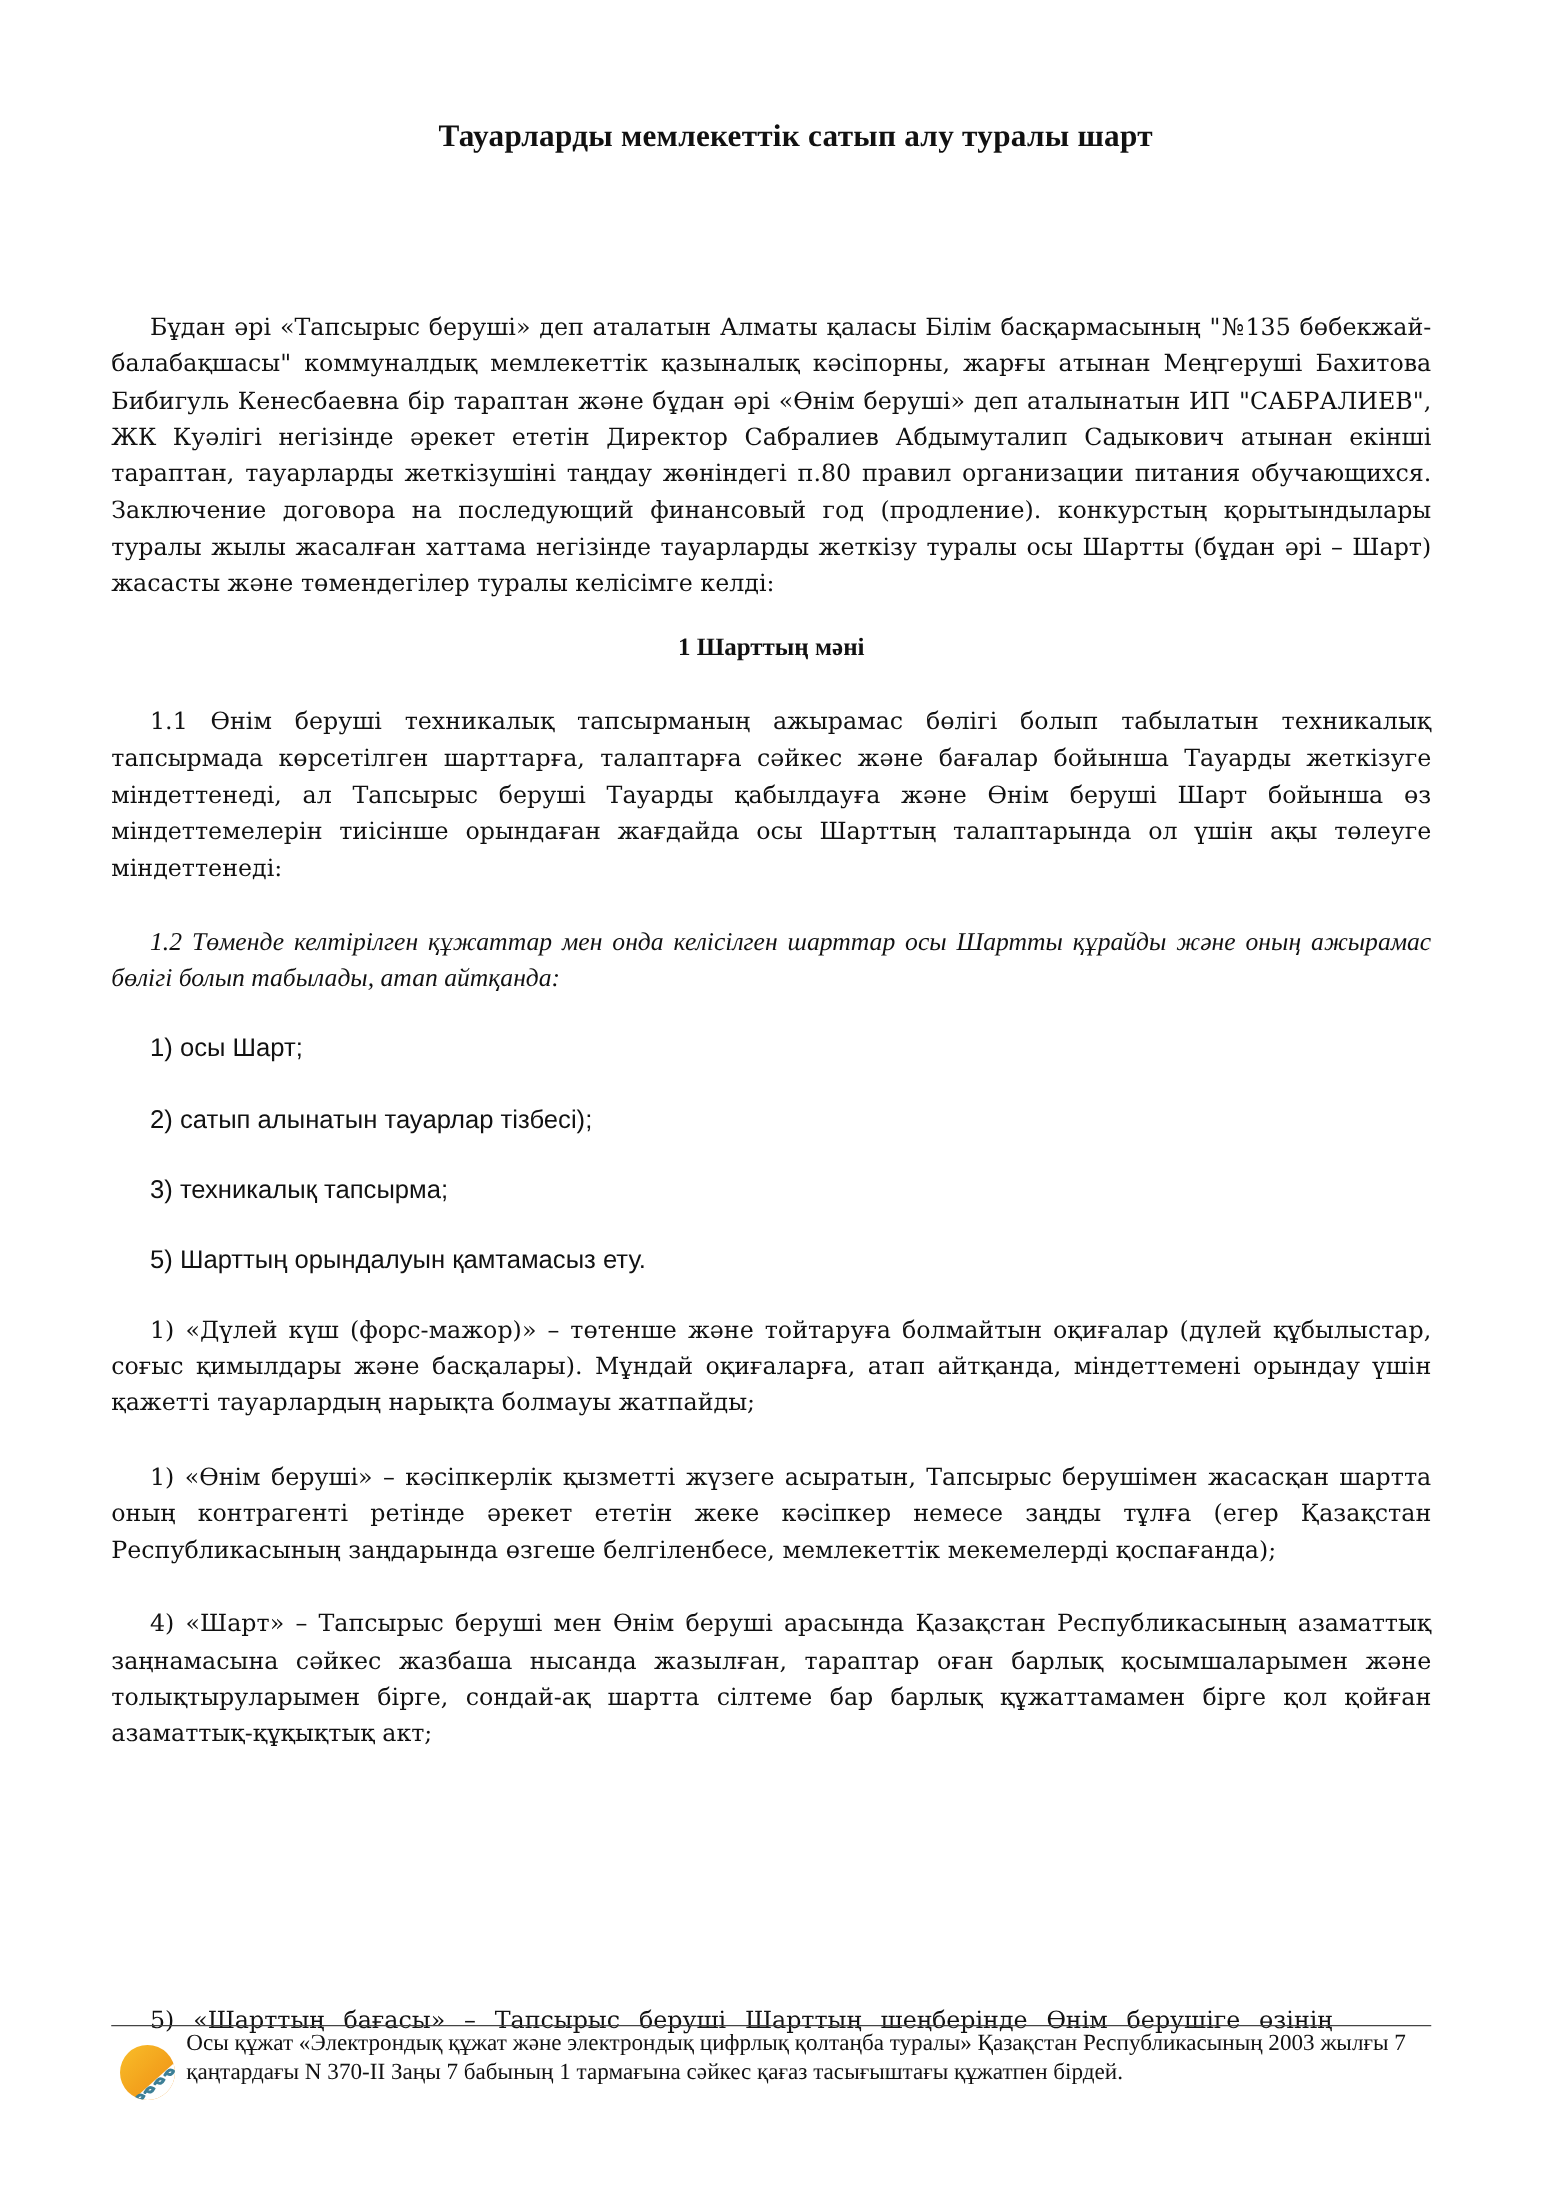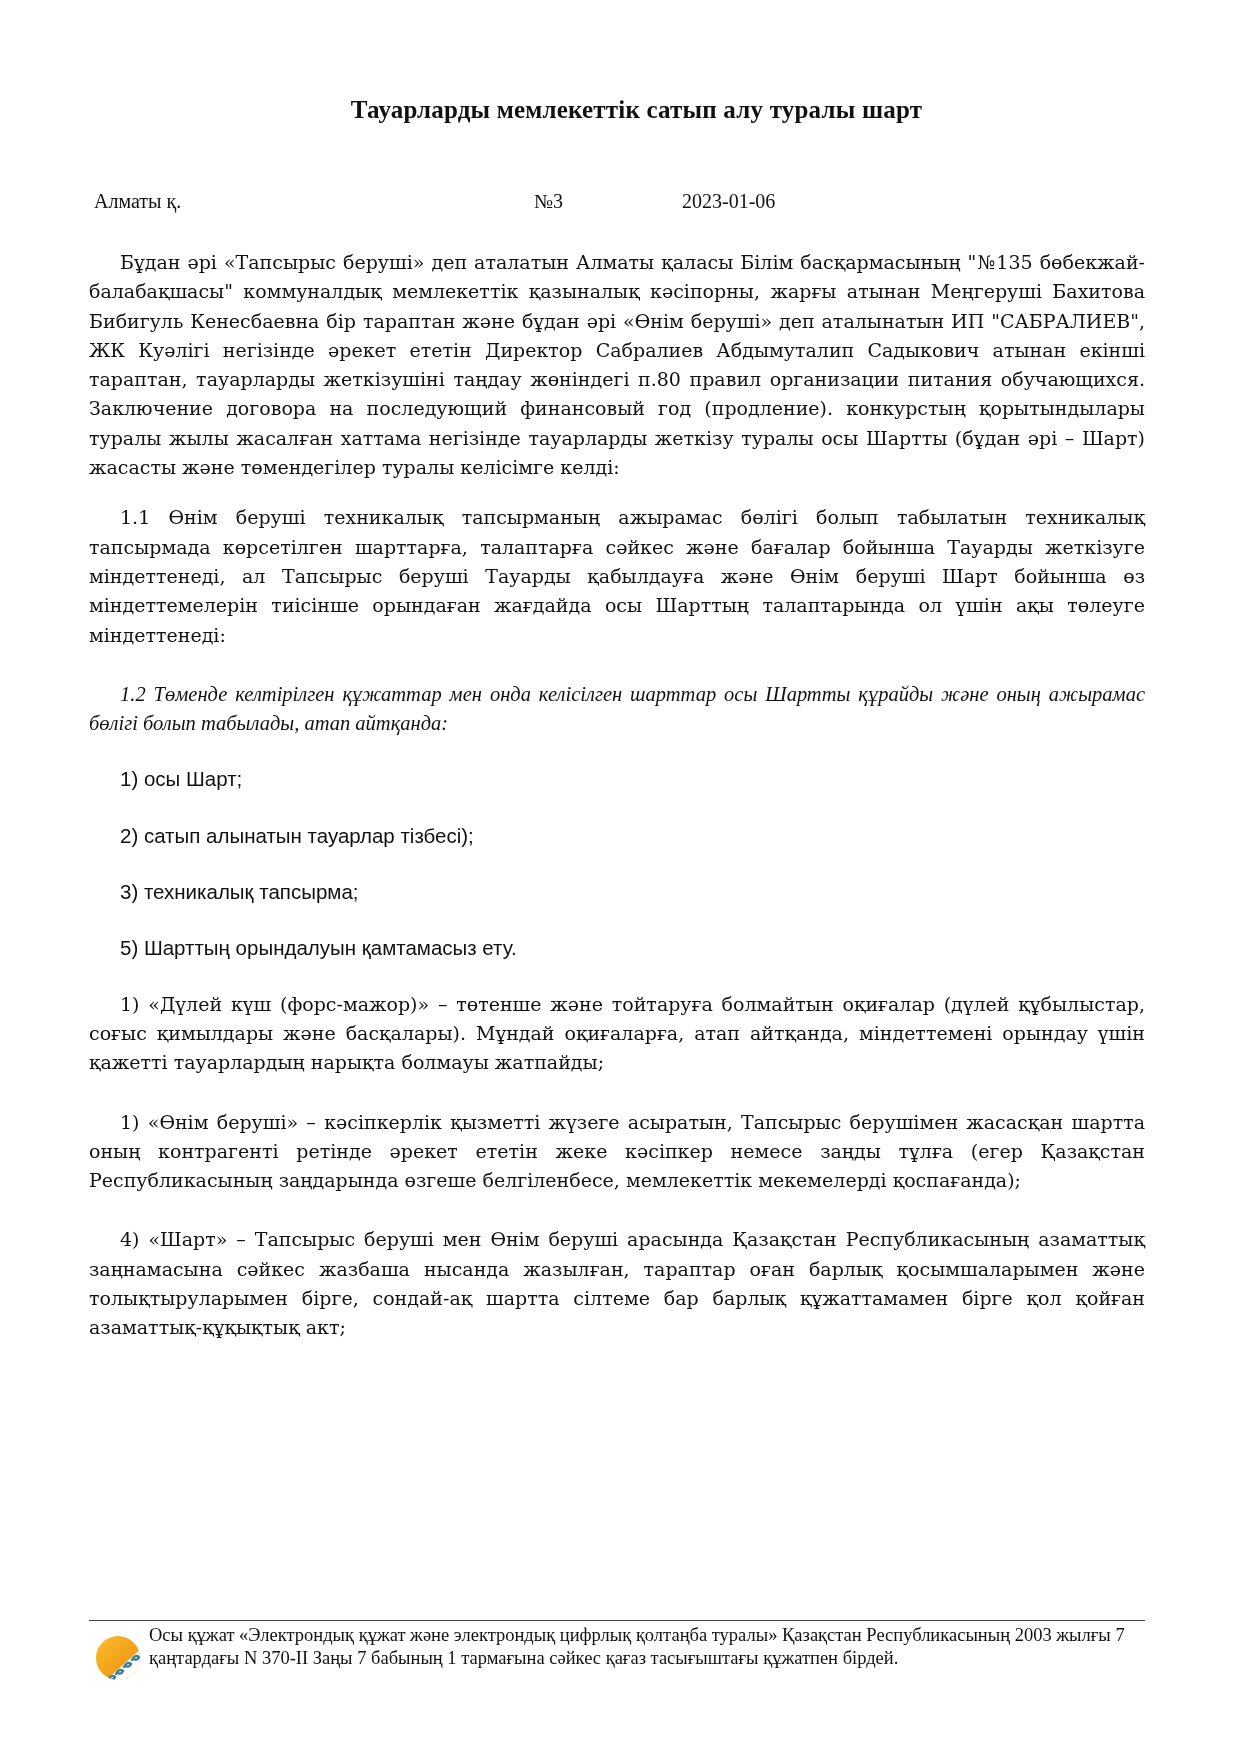--- a/index.html
+++ b/index.html
@@ -128,45 +128,42 @@
       line-height: 23px;
     }
   </style>
 </head>
 <body>
 
 <div class="page">
 
   <div class="title">Тауарларды мемлекеттік сатып алу туралы шарт</div>
 
-  <div class="meta-row">
-    <span class="meta-city">Алматы қ.</span>
-    <span class="meta-number">№3</span>
-    <span class="meta-date">2023-01-06</span>
-  </div>
 
   <div class="body">
     <p class="p intro">Бұдан әрі «Тапсырыс беруші» деп аталатын Алматы қаласы Білім басқармасының "№135 бөбекжай-балабақшасы" коммуналдық мемлекеттік қазыналық кәсіпорны, жарғы атынан Меңгеруші Бахитова Бибигуль Кенесбаевна бір тараптан және бұдан әрі «Өнім беруші» деп аталынатын ИП "САБРАЛИЕВ", ЖК Куәлігі негізінде әрекет ететін Директор Сабралиев Абдымуталип Садыкович атынан екінші тараптан, тауарларды жеткізушіні таңдау жөніндегі п.80 правил организации питания обучающихся. Заключение договора на последующий финансовый год (продление). конкурстың қорытындылары туралы жылы жасалған хаттама негізінде тауарларды жеткізу туралы осы Шартты (бұдан әрі – Шарт) жасасты және төмендегілер туралы келісімге келді:</p>
 
+    <div class="section-heading">1 Шарттың мәні</div>
 
     <p class="p">1.1 Өнім беруші техникалық тапсырманың ажырамас бөлігі болып табылатын техникалық тапсырмада көрсетілген шарттарға, талаптарға сәйкес және бағалар бойынша Тауарды жеткізуге міндеттенеді, ал Тапсырыс беруші Тауарды қабылдауға және Өнім беруші Шарт бойынша өз міндеттемелерін тиісінше орындаған жағдайда осы Шарттың талаптарында ол үшін ақы төлеуге міндеттенеді:</p>
 
     <p class="p cond tight">1.2 Төменде келтірілген құжаттар мен онда келісілген шарттар осы Шартты құрайды және оның ажырамас бөлігі болып табылады, атап айтқанда:</p>
 
     <p class="item">1) осы Шарт;</p>
     <p class="item">2) сатып алынатын тауарлар тізбесі);</p>
     <p class="item">3) техникалық тапсырма;</p>
     <p class="item">5) Шарттың орындалуын қамтамасыз ету.</p>
 
 
     <p class="p">1) «Дүлей күш (форс-мажор)» – төтенше және тойтаруға болмайтын оқиғалар (дүлей құбылыстар, соғыс қимылдары және басқалары). Мұндай оқиғаларға, атап айтқанда, міндеттемені орындау үшін қажетті тауарлардың нарықта болмауы жатпайды;</p>
     <p class="p">1) «Өнім беруші» – кәсіпкерлік қызметті жүзеге асыратын, Тапсырыс берушімен жасасқан шартта оның контрагенті ретінде әрекет ететін жеке кәсіпкер немесе заңды тұлға (егер Қазақстан Республикасының заңдарында өзгеше белгіленбесе, мемлекеттік мекемелерді қоспағанда);</p>
     <p class="p">4) «Шарт» – Тапсырыс беруші мен Өнім беруші арасында Қазақстан Республикасының азаматтық заңнамасына сәйкес жазбаша нысанда жазылған, тараптар оған барлық қосымшаларымен және толықтыруларымен бірге, сондай-ақ шартта сілтеме бар барлық құжаттамамен бірге қол қойған азаматтық-құқықтық акт;</p>
   </div>
 
+  <div class="cutoff">5) «Шарттың бағасы» – Тапсырыс беруші Шарттың шеңберінде Өнім берушіге өзінің</div>
 
   <div class="footer-rule"></div>
 
   <div class="footer">
     <div class="footer-logo">
       <svg width="48" height="48" viewBox="0 0 48 48">
         <defs>
           <linearGradient id="sunGrad" x1="0" y1="0" x2="1" y2="1">
             <stop offset="0" stop-color="#F9C02A"></stop>
             <stop offset="1" stop-color="#EE8A12"></stop>

